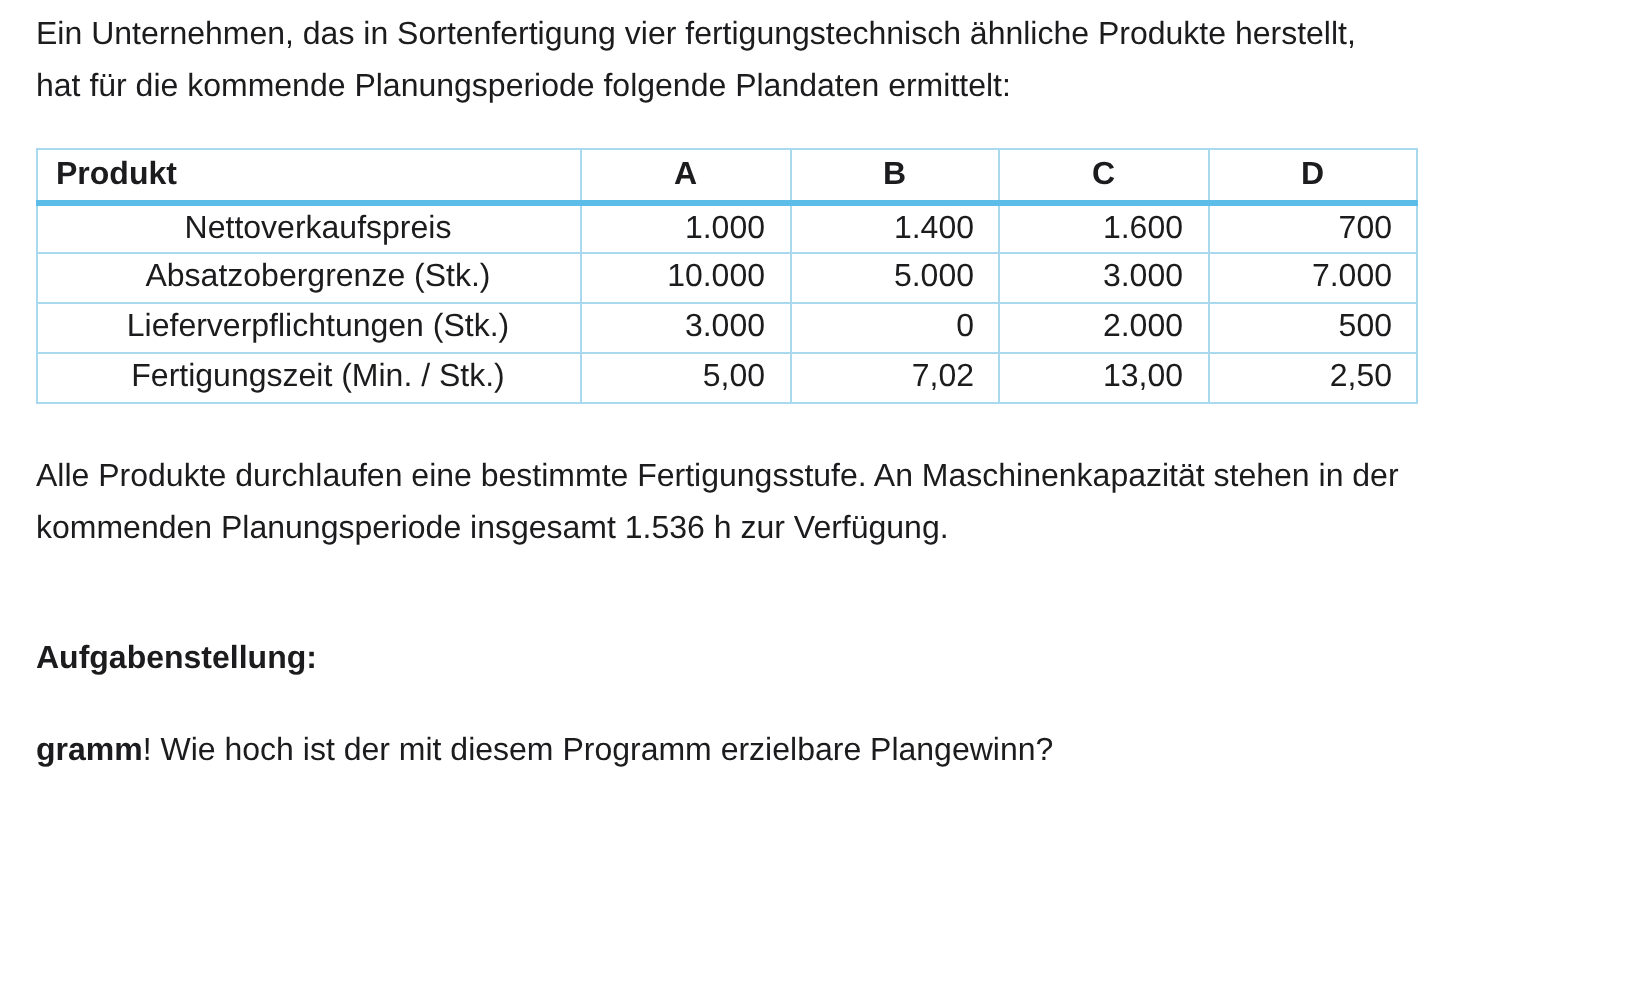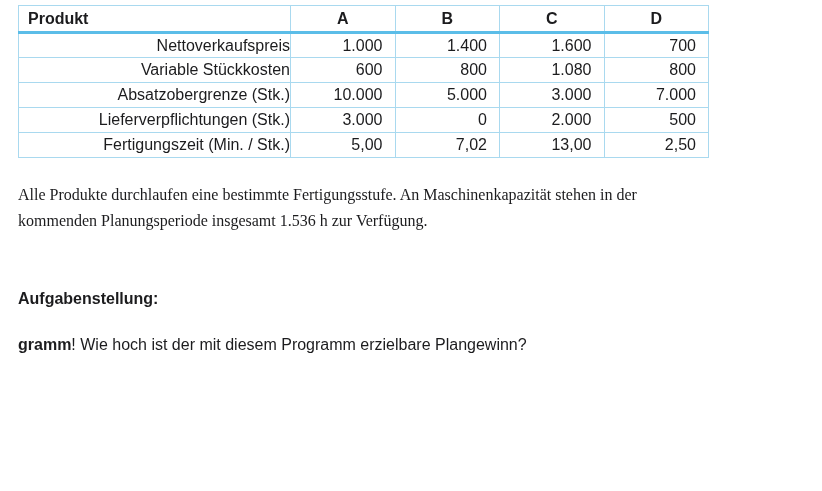--- a/index.html
+++ b/index.html
@@ -52,42 +52,46 @@
     text-align:center;
   }
   .plan-table thead th.th-label{
     text-align:left;
     padding-left:9px;
   }
   .plan-table tbody td{
     height:25px;
   }
   .plan-table tbody td.td-label{
-    text-align:right;
+    text-align:center;
     padding-left:9px;
   }
   .plan-table tbody td.td-val{
     text-align:right;
     padding-right:12px;
   }
   .fixkosten{margin-bottom:20px;}
-  .kapazitaet{margin-bottom:52px;font-family:Liberation Serif, serif;}
+  .kapazitaet{margin-bottom:39px;}
   .task-heading{margin-bottom:20px;}
   .heading-text{
     font-weight:bold;
     text-underline-offset:3px;
   }
   .task-para{margin-bottom:0;}
   strong{font-weight:bold;}
 </style>
 </head>
 <body>
 
 <div class="page">
 
+  <p class="para intro">
+    <span class="line">Ein Unternehmen, das in Sortenfertigung vier fertigungstechnisch ähnliche Produkte herstellt,</span>
+    <span class="line">hat für die kommende Planungsperiode folgende Plandaten ermittelt:</span>
+  </p>
 
   <table class="plan-table">
     <colgroup>
       <col class="c-label">
       <col class="c-val">
       <col class="c-val">
       <col class="c-val">
       <col class="c-val">
     </colgroup>
     <thead>
@@ -99,27 +103,20 @@
         <th>D</th>
       </tr>
     </thead>
     <tbody>
       <tr>
         <td class="td-label">Nettoverkaufspreis</td>
         <td class="td-val">1.000</td>
         <td class="td-val">1.400</td>
         <td class="td-val">1.600</td>
         <td class="td-val">700</td>
-      </tr>
-      <tr>
-        <td class="td-label">Variable Stückkosten</td>
-        <td class="td-val">600</td>
-        <td class="td-val">800</td>
-        <td class="td-val">1.080</td>
-        <td class="td-val">800</td>
       </tr>
       <tr>
         <td class="td-label">Absatzobergrenze (Stk.)</td>
         <td class="td-val">10.000</td>
         <td class="td-val">5.000</td>
         <td class="td-val">3.000</td>
         <td class="td-val">7.000</td>
       </tr>
       <tr>
         <td class="td-label">Lieferverpflichtungen (Stk.)</td>

